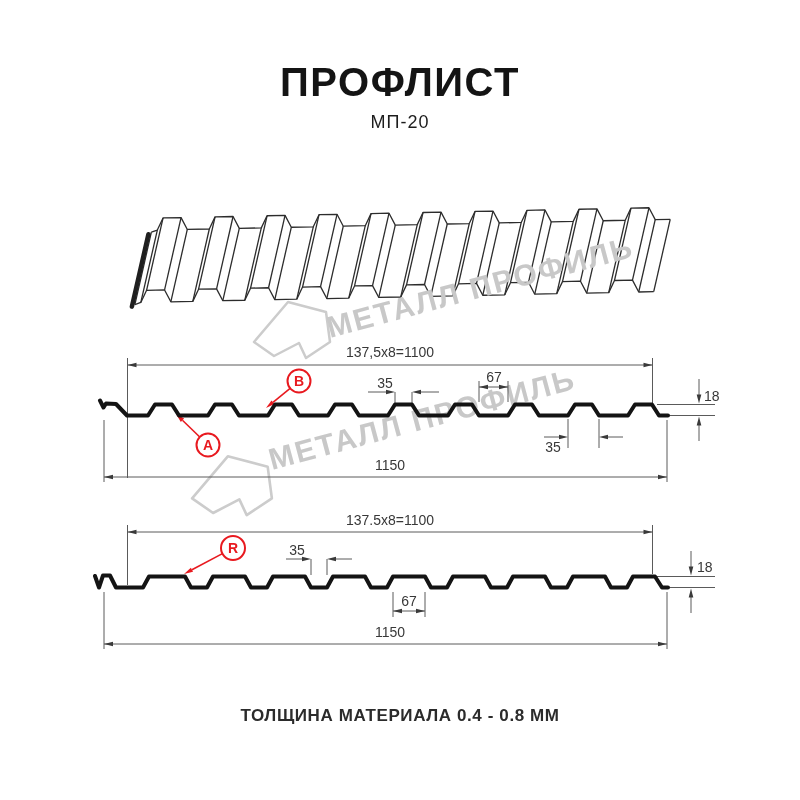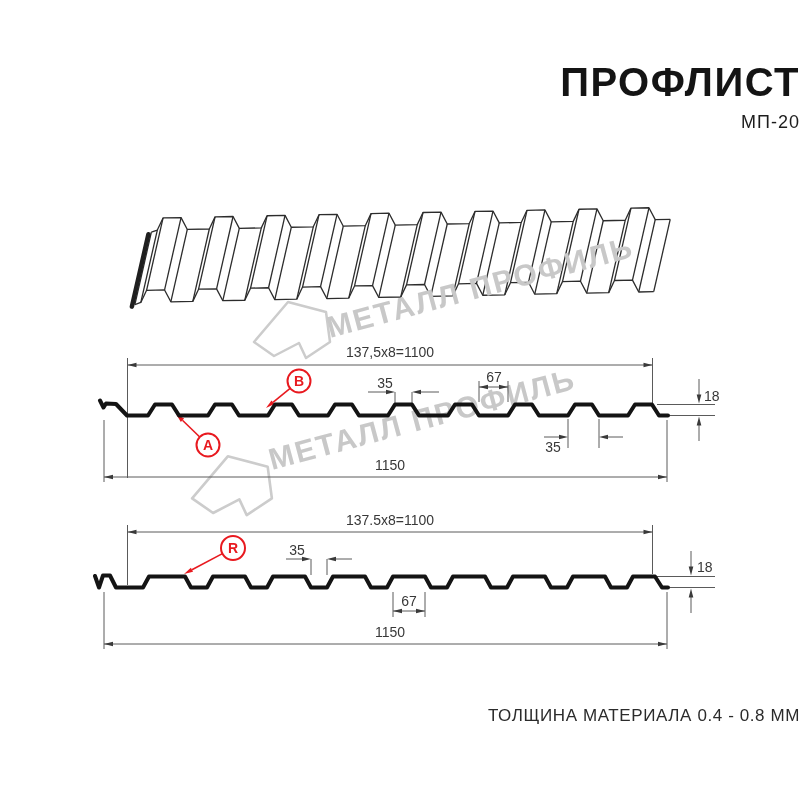--- a/index.html
+++ b/index.html
@@ -1,21 +1,21 @@
 <!DOCTYPE html>
 <html><head>
 <meta charset="utf-8">
 <style>
   html,body{margin:0;padding:0}
   body{width:800px;height:800px;background:#ffffff;position:relative;overflow:hidden;
        font-family:"Liberation Sans",sans-serif}
-  .abs-center{position:absolute;left:0;width:800px;text-align:right}
+  .abs-center{position:absolute;left:0;width:800px;text-align:center}
   .title{top:60px;font-size:40px;font-weight:800;letter-spacing:1.5px;color:#141414}
   .subtitle{top:112px;font-size:18px;font-weight:400;letter-spacing:1px;color:#1d1d1d}
-  .footer{top:706px;font-size:17px;font-weight:400;letter-spacing:.6px;color:#2b2b2b}
+  .footer{top:706px;font-size:17px;font-weight:700;letter-spacing:.6px;color:#2b2b2b}
   #dwg{position:absolute;left:0;top:0}
   #dwg text{font-family:"Liberation Sans",sans-serif}
   .dim{font-size:14px;fill:#383838;text-anchor:middle}
   .dim.start{text-anchor:start}
   .thin{stroke:#5a5a5a;stroke-width:1;fill:none}
   .ah{fill:#3a3a3a;stroke:none}
   .prof{fill:none;stroke:#141414;stroke-width:4;stroke-linejoin:round;stroke-linecap:round}
   .red-c{fill:none;stroke:#e8191f;stroke-width:2}
   .red-l{stroke:#e8191f;stroke-width:1.6;fill:none}
   .red-a{fill:#e8191f;stroke:none}

